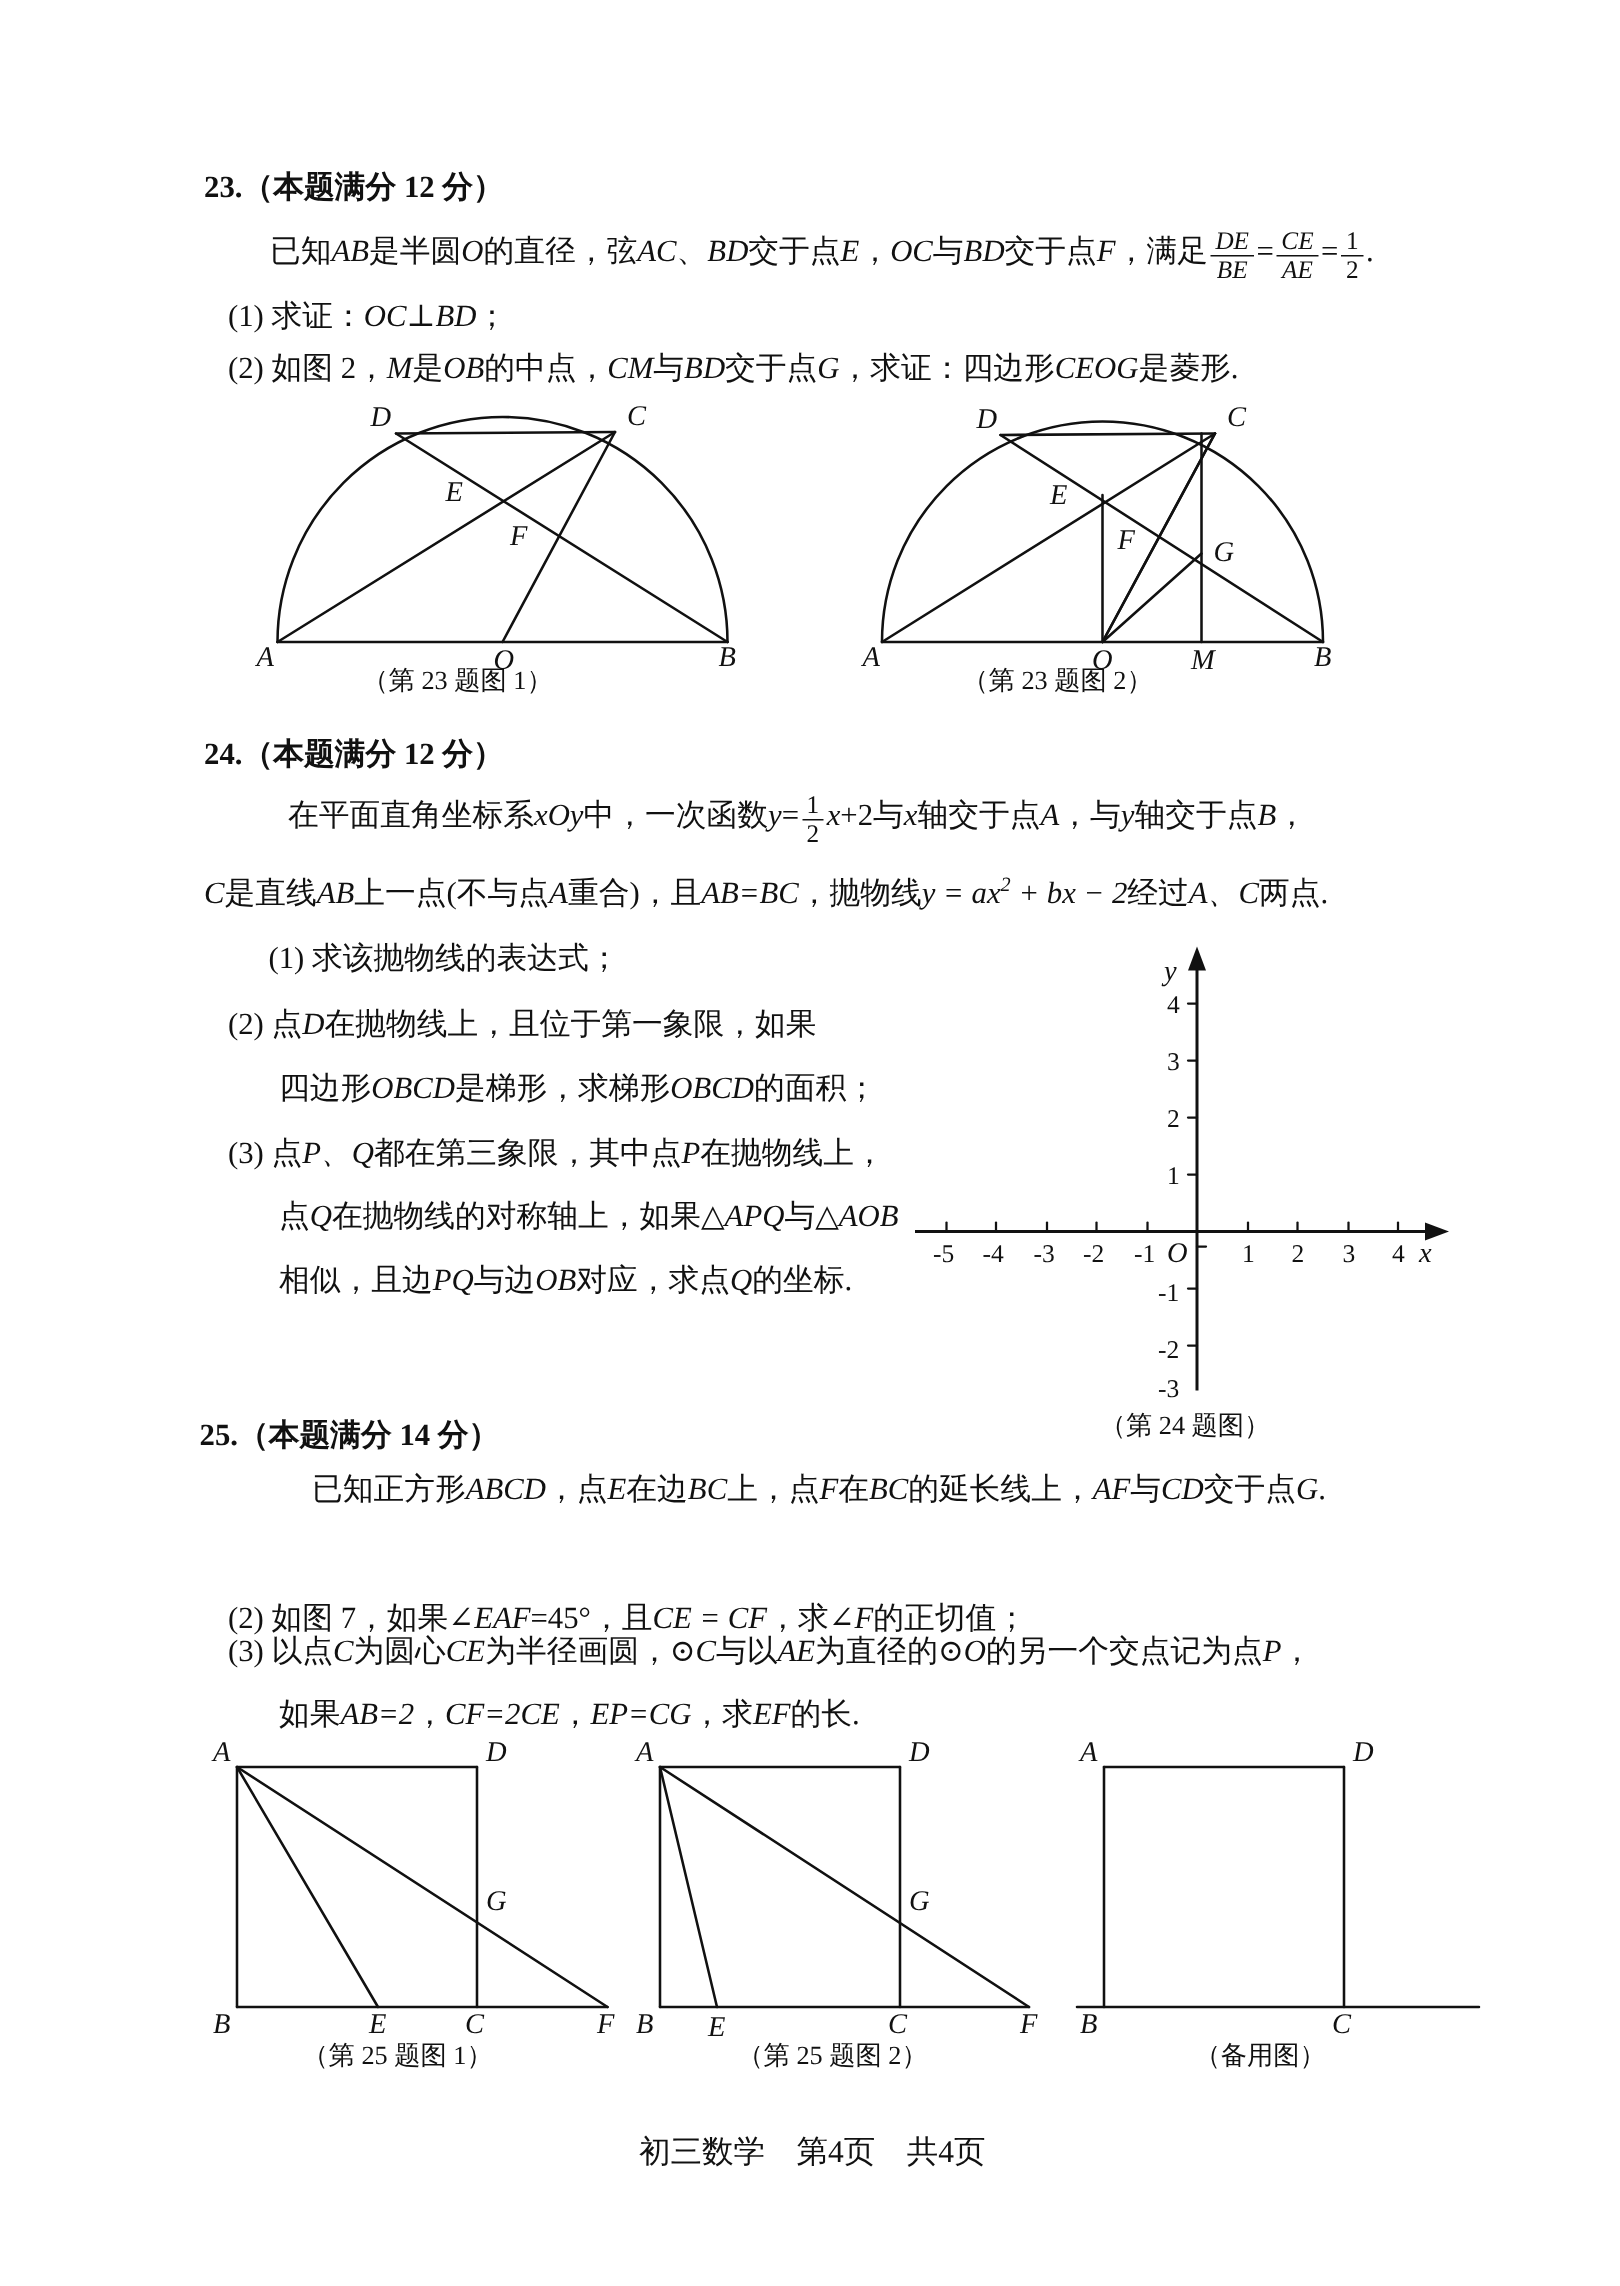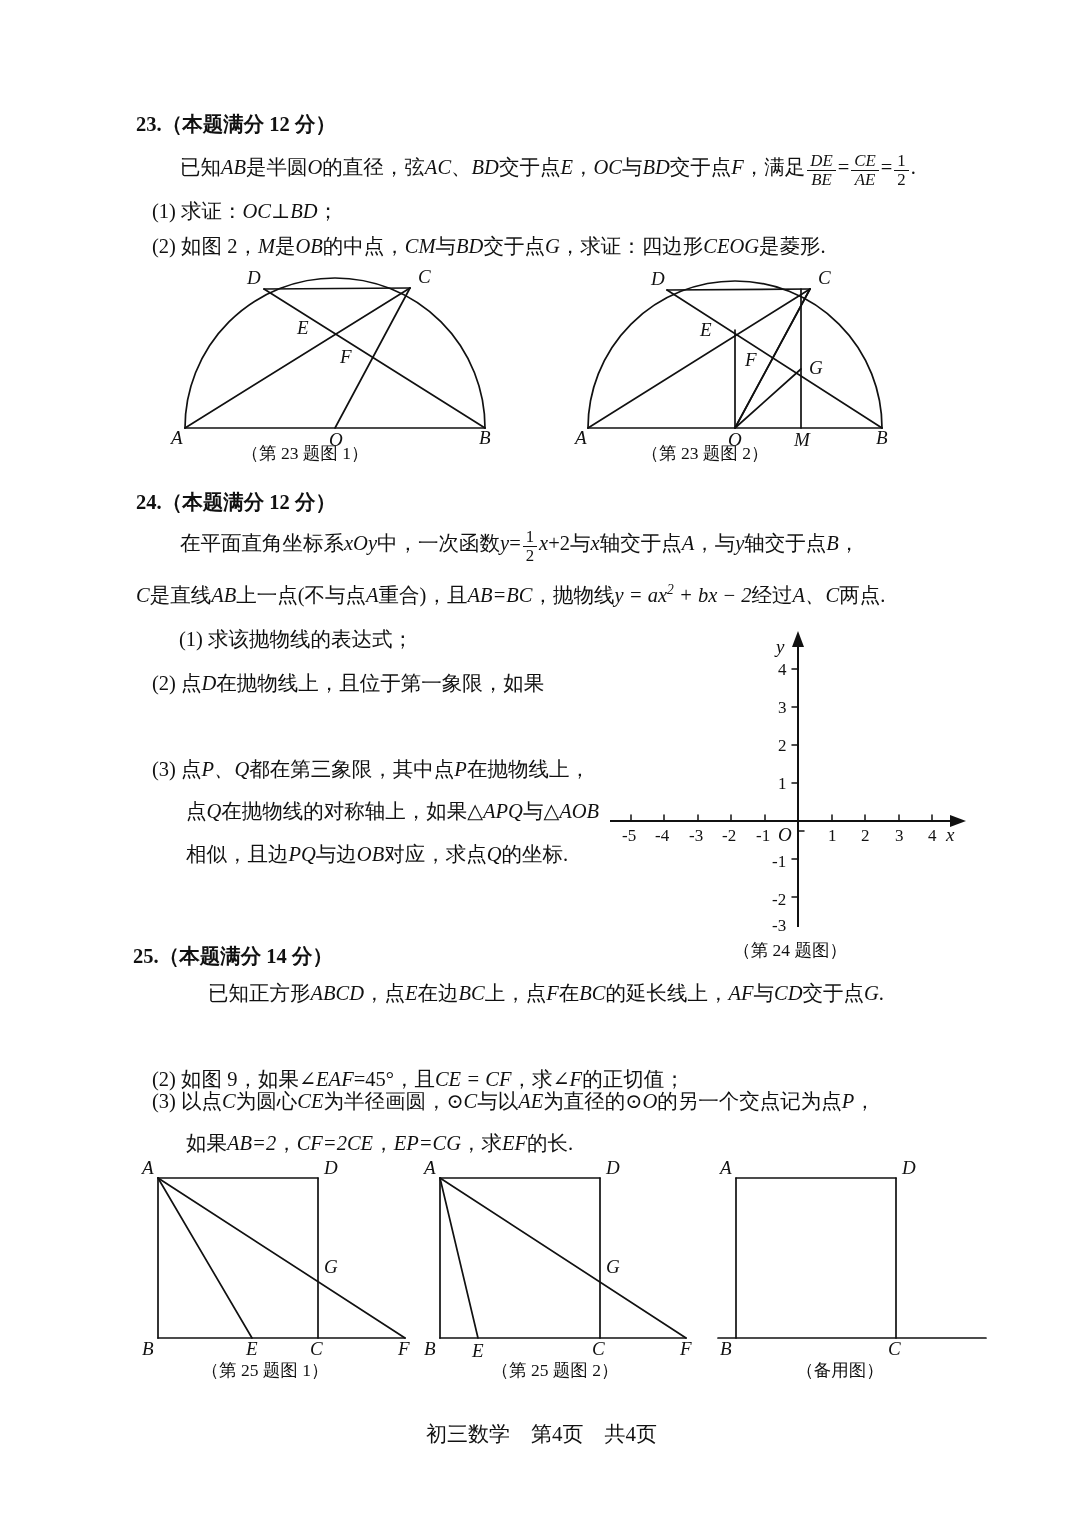--- a/index.html
+++ b/index.html
@@ -98,32 +98,35 @@
     <text class="lbl" x="78" y="17">D</text>
     <text class="lbl" x="245" y="16">C</text>
     <text class="lbl" x="127" y="68">E</text>
     <text class="lbl" x="172" y="98">F</text>
     <text class="lbl" x="236" y="106">G</text>
   </svg>
   <div class="caption" style="left:605px;top:441px;width:200px;">（第 23 题图 2）</div>
 
   <div class="qhead" style="left:136px;top:488px;">24.（本题满分 12 分）</div>
 
-  <div class="qline" style="left:180px;top:528px;">
+  <div class="qline" style="left:192px;top:528px;">
     <span>在平面直角坐标系</span><span class="it">xOy</span><span>中，一次函数</span><span class="it">y</span><span>=</span><span class="frac"><span class="n">1</span><span class="d">2</span></span><span class="it">x</span><span>+2</span><span>与</span><span class="it">x</span><span>轴交于点</span><span class="it">A</span><span>，与</span><span class="it">y</span><span>轴交于点</span><span class="it">B</span><span>，</span>
   </div>
 
   <div class="qline" style="left:136px;top:582px;">
     <span class="it">C</span><span>是直线</span><span class="it">AB</span><span>上一点(不与点</span><span class="it">A</span><span>重合)，且</span><span class="it">AB=BC</span><span>，抛物线</span><span class="it">y&nbsp;=&nbsp;ax<sup class="ex">2</sup>&nbsp;+&nbsp;bx&nbsp;−&nbsp;2</span><span>经过</span><span class="it">A、C</span><span>两点.</span>
   </div>
 
   <div class="qline" style="left:152px;top:628px;margin-left:27px;">(1) 求该抛物线的表达式；</div>
 
   <div class="qline" style="left:152px;top:672px;">
     <span>(2)</span>&nbsp;<span>点</span><span class="it">D</span><span>在抛物线上，且位于第一象限，如果</span>
+  </div>
+  <div class="qline" style="left:186px;top:715px;">
+    <span>四边形</span><span class="it">OBCD</span><span>是梯形，求梯形</span><span class="it">OBCD</span><span>的面积；</span>
   </div>
 
   <div class="qline" style="left:152px;top:758px;">
     <span>(3)</span>&nbsp;<span>点</span><span class="it">P、Q</span><span>都在第三象限，其中点</span><span class="it">P</span><span>在抛物线上，</span>
   </div>
   <div class="qline" style="left:186px;top:800px;">
     <span>点</span><span class="it">Q</span><span>在抛物线的对称轴上，如果△</span><span class="it">APQ</span><span>与△</span><span class="it">AOB</span>
   </div>
   <div class="qline" style="left:186px;top:843px;">
     <span>相似，且边</span><span class="it">PQ</span><span>与边</span><span class="it">OB</span><span>对应，求点</span><span class="it">Q</span><span>的坐标.</span>
@@ -181,21 +184,21 @@
   <div class="caption" style="left:700px;top:938px;width:180px;">（第 24 题图）</div>
 
   <div class="qhead" style="left:133px;top:942px;">25.（本题满分 14 分）</div>
 
   <div class="qline" style="left:192px;top:982px;margin-left:16px;">
     <span>已知正方形</span><span class="it">ABCD</span><span>，点</span><span class="it">E</span><span>在边</span><span class="it">BC</span><span>上，点</span><span class="it">F</span><span>在</span><span class="it">BC</span><span>的延长线上，</span><span class="it">AF</span><span>与</span><span class="it">CD</span><span>交于点</span><span class="it">G</span><span>.</span>
   </div>
 
 
   <div class="qline" style="left:152px;top:1068px;">
-    <span>(2)</span>&nbsp;<span>如图 9，如果∠</span><span class="it">EAF</span><span>=45°，且</span><span class="it">CE = CF</span><span>，求∠</span><span class="it">F</span><span>的正切值；</span>
+    <span>(2)</span>&nbsp;<span>如图 7，如果∠</span><span class="it">EAF</span><span>=45°，且</span><span class="it">CE = CF</span><span>，求∠</span><span class="it">F</span><span>的正切值；</span>
   </div>
 
   <div class="qline" style="left:152px;top:1090px;">
     <span>(3)</span>&nbsp;<span>以点</span><span class="it">C</span><span>为圆心</span><span class="it">CE</span><span>为半径画圆，⊙</span><span class="it">C</span><span>与以</span><span class="it">AE</span><span>为直径的⊙</span><span class="it">O</span><span>的另一个交点记为点</span><span class="it">P</span><span>，</span>
   </div>
   <div class="qline" style="left:186px;top:1132px;">
     <span>如果</span><span class="it">AB=2</span><span>，</span><span class="it">CF=2CE</span><span>，</span><span class="it">EP=CG</span><span>，求</span><span class="it">EF</span><span>的长.</span>
   </div>
 
   <svg style="left:140px;top:1165px;" width="290" height="195" viewBox="0 0 290 195">

